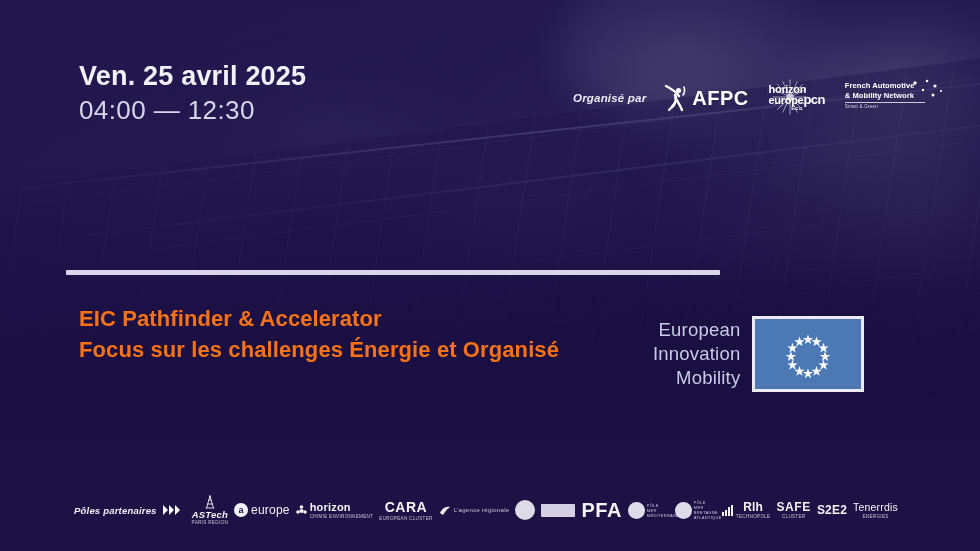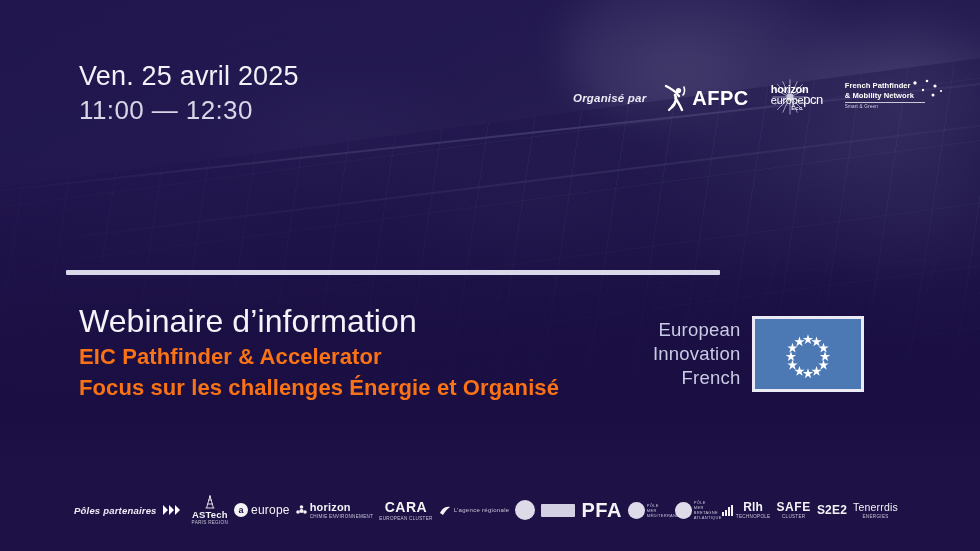--- a/index.html
+++ b/index.html
@@ -157,21 +157,21 @@
   .content { position: absolute; inset: 0; }
 
   
   .date-block {
     position: absolute;
     left: 79px;
     top: 59px;
   }
   .date-line {
     font-size: 27px;
-    font-weight: normal;
+    font-weight: bold;
     color: #f2f1f8;
     letter-spacing: 0.2px;
     line-height: 1.28;
     white-space: nowrap;
   }
   .time-line {
     font-size: 26px;
     font-weight: 300;
     color: #d8d6e6;
     letter-spacing: 0.4px;
@@ -223,21 +223,21 @@
     width: 36px;
     height: 36px;
     opacity: 0.85;
   }
   .hepcn-words {
     position: relative;
     text-align: left;
     line-height: 0.92;
   }
   .hepcn-l1 { font-size: 11px; font-weight: bold; color: #ffffff; letter-spacing: -0.3px; }
-  .hepcn-l2 { font-size: 11px; font-weight: normal; color: #ffffff; letter-spacing: -0.3px; }
+  .hepcn-l2 { font-size: 11px; font-weight: bold; color: #ffffff; letter-spacing: -0.3px; }
   .hepcn-l2 .pcn { font-size: 13px; letter-spacing: -0.5px; }
   .hepcn-l3 { font-size: 6px; font-weight: bold; color: #e6e4f2; letter-spacing: 0.2px; text-align: center; }
 
   
   .famn {
     position: relative;
     width: 96px;
     height: 34px;
   }
   .famn-l1, .famn-l2 {
@@ -392,21 +392,21 @@
     <div class="panel-edge"></div>
     <div class="panel-edge2"></div>
 
     <div class="bg-overlay"></div>
   </div>
 
   <div class="content">
 
     <div class="date-block">
       <div class="date-line">Ven. 25 avril 2025</div>
-      <div class="time-line">11:00 — 12:30</div>
+      <div class="time-line">04:00 — 12:30</div>
     </div>
 
     <div class="org-strip">
       <div class="org-by">Organisé par</div>
 
       <div class="afpc-logo">
         <svg width="26" height="30" viewBox="0 0 26 30">
           <circle cx="15.5" cy="7.5" r="2.6" fill="#ffffff"></circle>
           <path d="M3 3 C9 6, 13 9, 16 13" stroke="#ffffff" stroke-width="2.4" fill="none" stroke-linecap="round"></path>
           <path d="M21 4 C22 7, 21.5 10, 20 12" stroke="#ffffff" stroke-width="1.6" fill="none" stroke-linecap="round"></path>
@@ -444,40 +444,39 @@
         <svg class="famn-stars" viewBox="0 0 40 32">
           <g fill="#ffffff">
             <circle cx="10" cy="4" r="1.7"></circle>
             <circle cx="22" cy="2" r="1.3"></circle>
             <circle cx="30" cy="7" r="1.6"></circle>
             <circle cx="18" cy="11" r="1.2"></circle>
             <circle cx="28" cy="16" r="1.5"></circle>
             <circle cx="36" cy="12" r="1.1"></circle>
           </g>
         </svg>
-        <div class="famn-l1">French Pathfinder</div>
+        <div class="famn-l1">French Automotive</div>
         <div class="famn-l2">&amp; Mobility Network</div>
         <div class="famn-rule"></div>
         <div class="famn-sub">Smart &amp; Green</div>
       </div>
     </div>
 
     <div class="divider"></div>
 
     <div class="title-block">
-      <div class="title-main">Webinaire d’information</div>
       <div class="title-sub">EIC Pathfinder &amp; Accelerator</div>
       <div class="title-sub">Focus sur les challenges Énergie et Organisé</div>
     </div>
 
     <div class="eic">
       <div class="eic-words">
         <div>European</div>
         <div>Innovation</div>
-        <div>French</div>
+        <div>Mobility</div>
       </div>
       <div class="eu-flag">
         <svg viewBox="0 0 112 76">
           <g fill="#ffffff">
             <polygon points="56,16 57.3,20 61.5,20 58.1,22.5 59.4,26.5 56,24 52.6,26.5 53.9,22.5 50.5,20 54.7,20"></polygon>
             <polygon points="56,52 57.3,56 61.5,56 58.1,58.5 59.4,62.5 56,60 52.6,62.5 53.9,58.5 50.5,56 54.7,56"></polygon>
             <polygon points="38,34 39.3,38 43.5,38 40.1,40.5 41.4,44.5 38,42 34.6,44.5 35.9,40.5 32.5,38 36.7,38"></polygon>
             <polygon points="74,34 75.3,38 79.5,38 76.1,40.5 77.4,44.5 74,42 70.6,44.5 71.9,40.5 68.5,38 72.7,38"></polygon>
             <polygon points="47,18.4 48.3,22.4 52.5,22.4 49.1,24.9 50.4,28.9 47,26.4 43.6,28.9 44.9,24.9 41.5,22.4 45.7,22.4"></polygon>
             <polygon points="65,18.4 66.3,22.4 70.5,22.4 67.1,24.9 68.4,28.9 65,26.4 61.6,28.9 62.9,24.9 59.5,22.4 63.7,22.4"></polygon>
@@ -498,21 +497,21 @@
         <span class="chev"></span>
           <span class="chev"></span>
           <span class="chev"></span>
       </div>
 
       <div class="plogo">
         <div class="plogo-col">
           <svg width="10" height="14" viewBox="0 0 10 14">
             <path d="M5 0 L5 3 M3.2 5 L6.8 5 M2 9 L8 9 M5 1 L1.6 13 M5 1 L8.4 13 M0.6 13 L9.4 13" stroke="#ffffff" stroke-width="0.9" fill="none"></path>
           </svg>
-          <span class="plogo-txt" style="font-size:9.5px;">ASTech</span>
+          <span class="plogo-txt" style="font-size:9.5px;font-style:italic">ASTech</span>
           <span class="plogo-sm">PARIS REGION</span>
         </div>
       </div>
 
       <div class="plogo">
         <svg width="14" height="14" viewBox="0 0 14 14" style="margin-right:3px">
           <circle cx="7" cy="7" r="7" fill="#ffffff"></circle>
           <text x="7" y="10.4" font-size="9" font-family="Liberation Sans, sans-serif" font-weight="bold" fill="#1d1145" text-anchor="middle">a</text>
         </svg>
         <span class="plogo-txt" style="font-weight:normal;font-size:12px">europe</span>

